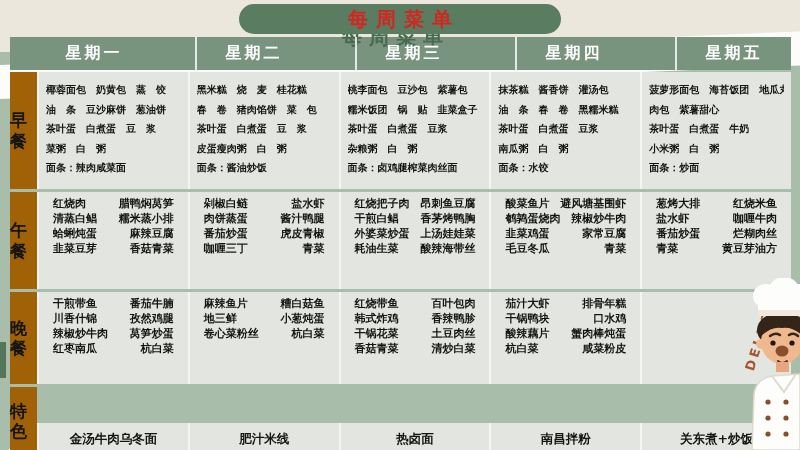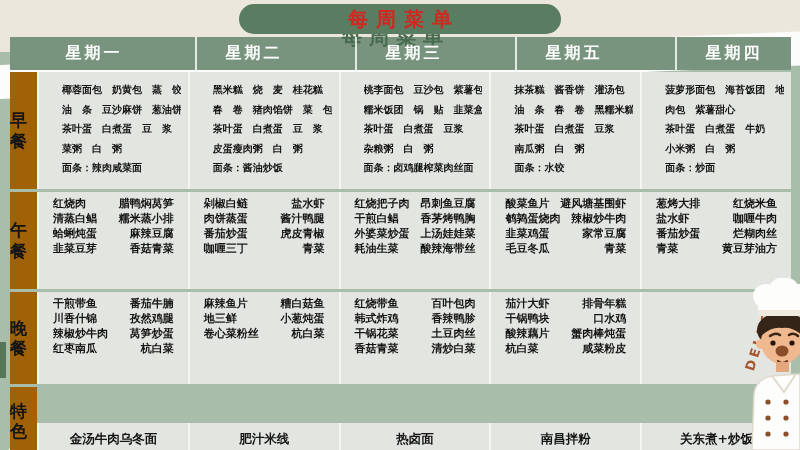--- a/index.html
+++ b/index.html
@@ -42,21 +42,21 @@
   #sec-lunch     { height:97px;  margin-top:3px; }
   #sec-dinner    { height:92px;  margin-top:3px; }
   #sec-special   { height:68px;  margin-top:3px; }
   .rlabel {
     width:27px; background:#a16207; color:#141414;
     display:flex; align-items:center; justify-content:center; 
     font-size:17px; font-weight:bold; line-height:1.2; word-break:break-all;
   }
   .cells { flex:1; display:flex; min-width:0; }
   .cell { flex:1; min-width:0; background:#e3e6e0; border-left:2px solid #f5f6f2; overflow:hidden; }
-  .cell.breakfast { padding:8px 7px 0 23px; }
+  .cell.breakfast { padding:8px 7px 0 7px; }
   .bline { font-size:10px; font-weight:bold; color:#141414; line-height:1.95; white-space:nowrap; overflow:hidden; }
   .cell.lunch, .cell.dinner { display:flex; flex-direction:column; justify-content:flex-start; padding:4px 14px; }
   .pair { display:flex; justify-content:space-between; }
   .pair span { font-size:11px; font-weight:bold; color:#141414; white-space:nowrap; }
   .cell.special { display:flex; align-items:center; justify-content:center;margin-top:36px; }
   .sp-text { font-size:12.5px; font-weight:bold; color:#141414; white-space:nowrap; }
   
   .chef { position:absolute; right:0; bottom:0; width:100px; height:172px; z-index:6; }
   .arc {
     position:absolute; left:742px; top:368px; z-index:6;
@@ -74,22 +74,22 @@
 <div class="slash s2"></div>
 
 <div id="menu-table">
   <div id="table-header">
     <span class="title-shadow">每周菜单</span>
     <div class="hspacer"></div>
     <div id="header-cells" class="cells" style="display:flex;flex:1;gap:44px;">
         <div class="hcell">星期一</div>
         <div class="hcell">星期二</div>
         <div class="hcell">星期三</div>
+        <div class="hcell">星期四</div>
         <div class="hcell">星期五</div>
-        <div class="hcell">星期四</div>
       </div>
   </div>
 
   <div class="trow" id="sec-breakfast">
     <div class="rlabel">早餐</div>
     <div class="cells" id="cells-breakfast">
         <div class="cell breakfast">
           <div class="bline">椰蓉面包　奶黄包　蒸　饺</div>
           <div class="bline">油　条　豆沙麻饼　葱油饼</div>
           <div class="bline">茶叶蛋　白煮蛋　豆　浆</div>

